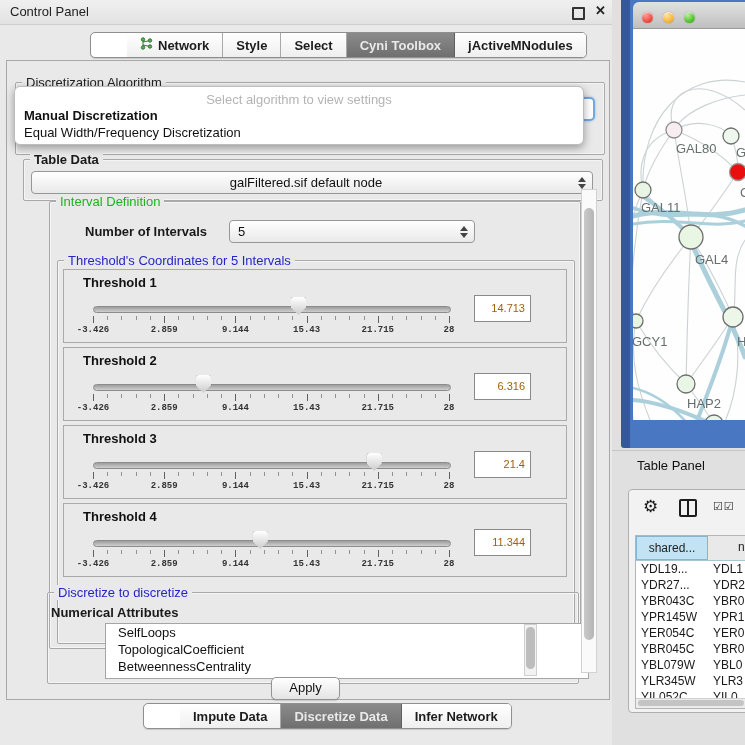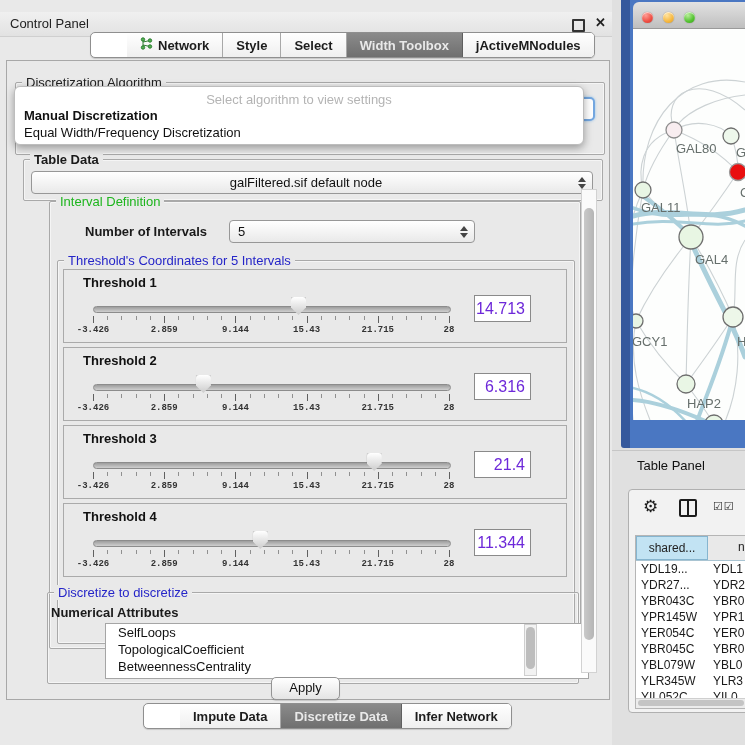--- a/index.html
+++ b/index.html
@@ -1,20 +1,20 @@
 <!DOCTYPE html>
 <html><head>
 <meta charset="utf-8">
 <style>
   html,body{margin:0;padding:0;background:#e4e4e4;font-family:"Liberation Sans",sans-serif;}
   #root{position:relative;width:745px;height:745px;overflow:hidden;background:#e4e4e4;font-size:13px;color:#1a1a1a;}
 
   
   #control-panel{position:absolute;left:0;top:0;width:612px;height:745px;background:#e9e9e9;}
-  #cp-titlebar{position:absolute;left:0;top:12px;width:612px;height:24px;background:linear-gradient(#f0f0f0,#e2e2e2);border-bottom:1px solid #cfcfcf;text-align:right;}
+  #cp-titlebar{position:absolute;left:0;top:0;width:612px;height:24px;background:linear-gradient(#f0f0f0,#e2e2e2);border-bottom:1px solid #cfcfcf;text-align:right;}
   #cp-title{position:absolute;left:10px;top:4px;font-size:13px;color:#222;}
   #cp-float{position:absolute;right:27px;top:7px;width:9px;height:9px;border:2px solid #333;border-radius:1px;cursor:pointer;}
   #cp-close{position:absolute;right:6px;top:3px;font-size:13px;font-weight:bold;color:#222;cursor:pointer;}
 
   .segbar{position:absolute;display:inline-flex;height:24px;background:#fff;border:1px solid #8f8f8f;border-radius:5px;overflow:hidden;box-shadow:0 1px 1px rgba(0,0,0,.15);padding-left:36px;}
   #top-tabbar{left:90px;top:32px;}
   #bottom-tabbar{left:143px;top:703px;}
   .seg{display:flex;align-items:center;gap:5px;padding:0 13px;font-size:13px;font-weight:bold;color:#1c1c1c;background:linear-gradient(#ffffff,#efefef);border-right:1px solid #a8a8a8;cursor:pointer;white-space:nowrap;}
   .seg:last-child{border-right:none;}
   .seg.sel{background:linear-gradient(#8b8b8b,#6f6f6f);color:#e9e9e9;border-right-color:#5f5f5f;}
@@ -43,21 +43,21 @@
 
   
   .th-panel{position:absolute;left:56px;width:504px;height:74px;border:1px solid #aaa;background:#e9e9e9;box-sizing:border-box;}
   .th-label{position:absolute;left:19px;top:5px;font-weight:bold;font-size:13px;color:#111;}
   .th-slider{position:absolute;left:0;top:0;width:100%;height:100%;font-family:Liberation Mono, monospace;}
   .th-track{position:absolute;left:29px;top:36px;width:356px;height:5px;border:1px solid #8c8c8c;border-radius:4px;background:linear-gradient(#9d9d9d,#cfcfcf);cursor:pointer;}
   .ticks-minor{position:absolute;left:29px;top:46px;width:357px;height:4px;background:repeating-linear-gradient(to right,#909090 0,#909090 1px,transparent 1px,transparent 14.24px);}
   .ticks-major{position:absolute;left:29px;top:46px;width:357px;height:7px;background:repeating-linear-gradient(to right,#606060 0,#606060 1px,transparent 1px,transparent 71.2px);}
   .th-thumb{position:absolute;top:27px;width:15px;height:18px;background:linear-gradient(#ffffff,#cccccc);clip-path:polygon(0 0,100% 0,100% 58%,50% 100%,0 58%);border-radius:3px 3px 0 0;filter:drop-shadow(0 0 1px #777);cursor:pointer;}
   .scale-num{position:absolute;top:55px;width:60px;text-align:center;font-size:9px;font-weight:bold;color:#333;}
-  .th-value{position:absolute;left:410px;top:25px;width:57px;height:27px;box-sizing:border-box;background:#fff;border:1px solid #8a8a8a;font-size:16px;line-height:25px;text-align:right;padding-right:5px;color:#6d28d9;}
+  .th-value{position:absolute;left:410px;top:25px;width:57px;height:27px;box-sizing:border-box;background:#fff;border:1px solid #8a8a8a;font-size:11px;line-height:25px;text-align:right;padding-right:5px;color:#a16207;}
 
   
   #attr-list{position:absolute;left:50px;top:562px;width:482px;height:54px;background:#fff;border:1px solid #a5a5a5;overflow:hidden;margin-left:48px;}
   .list-item{padding-left:12px;font-size:13px;line-height:17px;color:#111;cursor:pointer;white-space:nowrap;}
   #attr-vscroll{position:absolute;left:517px;top:563px;width:13px;height:52px;background:#f2f2f2;border:1px solid #cfcfcf;box-sizing:border-box;}
   #attr-vthumb{position:absolute;left:1px;top:2px;width:9px;height:42px;border-radius:5px;background:#bdbdbd;}
 
   #apply-btn{position:absolute;left:264px;top:616px;width:67px;height:21px;background:linear-gradient(#ffffff,#e4e4e4);border:1px solid #949494;border-radius:5px;font-size:13px;text-align:center;line-height:19px;color:#111;cursor:pointer;box-shadow:0 1px 1px rgba(0,0,0,.15);}
 
   #cp-scrollbar{position:absolute;left:574px;top:128px;width:16px;height:484px;background:#fafafa;border:1px solid #d2d2d2;box-sizing:border-box;}
@@ -115,21 +115,21 @@
             </svg></span>
           <span>Network</span>
         </div>
         <div class="seg">
           <span>Style</span>
         </div>
         <div class="seg">
           <span>Select</span>
         </div>
         <div class="seg sel">
-          <span>Width Toolbox</span>
+          <span>Cyni Toolbox</span>
         </div>
         <div class="seg">
           <span>jActiveMNodules</span>
         </div>
       </div>
 
     <div id="main-panel">
 
       <div class="group" style="left:8px;top:21px;width:588px;height:71px;">
         <span class="group-title gt-black">Discretization Algorithm</span>

